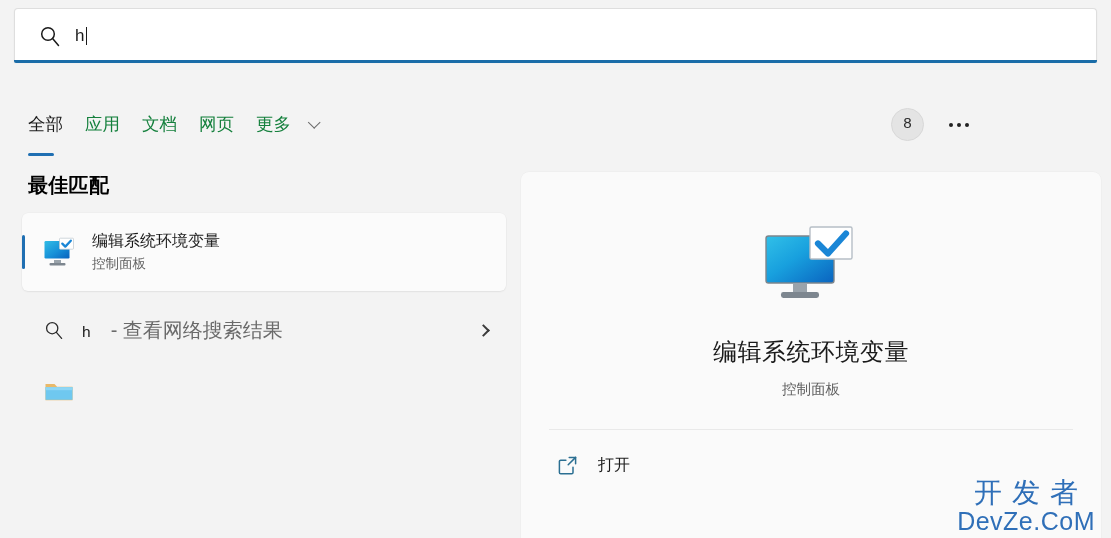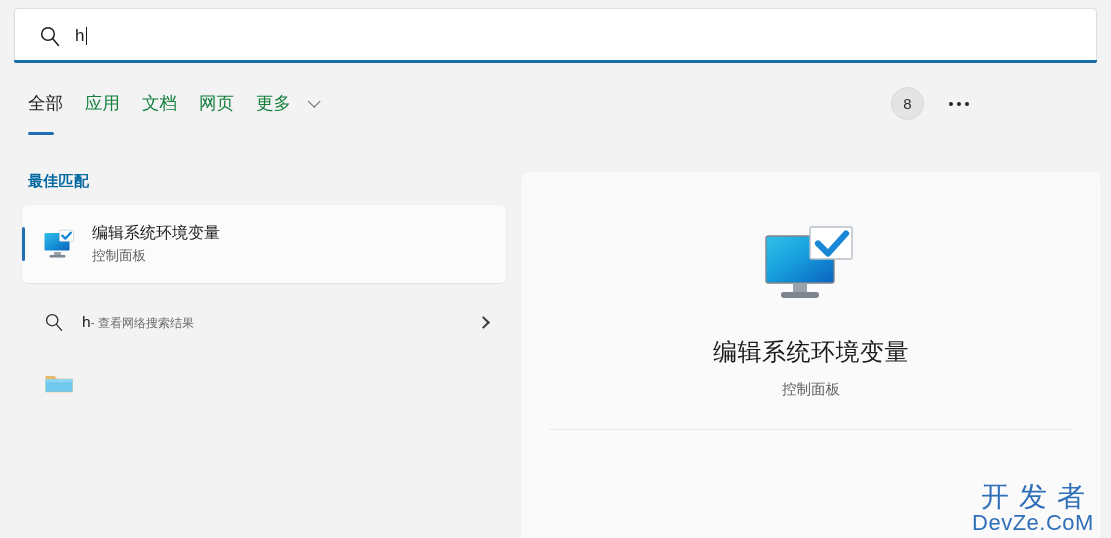--- a/index.html
+++ b/index.html
@@ -52,22 +52,22 @@
     display: inline-block;
     width: 1px; height: 18px;
     background: #1a1a1a;
     margin-left: 1px;
     vertical-align: -3px;
   }
 
   
   .tabs-row {
     position: absolute;
-    left: 0; top: 87px;
-    width: 998px; height: 56px;
+    left: 0; top: 108px;
+    width: 998px; height: 56px; font-family: Liberation Mono, monospace;
   }
   .tabs {
     position: absolute;
     left: 28px; top: 0;
     display: flex;
     align-items: flex-start;
     gap: 0px;
   }
   .tab {
     position: relative;
@@ -127,23 +127,23 @@
   }
 
   
   .left-pane {
     position: absolute;
     left: 0; top: 150px;
     width: 520px; height: 388px;
     overflow: hidden;
   }
   .section-title {
-    font-size: 15px;
+    font-size: 20px;
     font-weight: bold;
-    color: #0369a1;
+    color: #000000;
     margin: 22px 0 0 28px;
     letter-spacing: 0.3px;
   }
   .result-card {
     position: relative;
     margin: 14px 0 0 22px;
     width: 484px;
     height: 78px;
     background: #fbfbfb;
     border-radius: 6px;
@@ -180,21 +180,21 @@
     display: flex;
     align-items: center;
     border-radius: 6px;
   }
   .web-icon {
     width: 20px; height: 20px;
     margin-left: 22px; margin-right: 18px;
     flex: 0 0 auto;
   }
   .web-label { font-size: 15.5px; color: #1a1a1a; }
-  .web-label .dim { color: #6a6a6a; font-size: 12px; }
+  .web-label .dim { color: #6a6a6a; font-size: 20px; margin-left: 20px; }
   .chev-right {
     margin-left: auto; margin-right: 18px;
     width: 9px; height: 9px;
     border-right: 2px solid #3a3a3a;
     border-top: 2px solid #3a3a3a;
     transform: rotate(45deg);
   }
   .folder-row {
     margin: 14px 0 0 22px;
     width: 484px; height: 40px;
@@ -256,21 +256,21 @@
   }
   .wm-cn {
     font-size: 28px;
     color: #2f6fb8;
     letter-spacing: 10px;
     line-height: 1.05;
     padding-left: 10px;
     font-family: "DejaVu Sans", sans-serif;
   }
   .wm-en {
-    font-size: 22px;
+    font-size: 25px;
     color: #2f6fb8;
     letter-spacing: 0.5px;
     line-height: 1.05;
     font-family: "Liberation Sans", sans-serif;
   }
 </style>
 </head>
 <body>
 
 <div id="root">
@@ -390,20 +390,30 @@
           <path d="M55 19.5 L65 29.5 L83 9.5" fill="none" stroke="#1a86d6" stroke-width="6.2" stroke-linecap="round" stroke-linejoin="round"></path>
         </svg>
       </span>
     </div>
 
     <div class="preview-title">编辑系统环境变量</div>
     <div class="preview-sub">控制面板</div>
 
     <div class="divider"></div>
 
+    <div class="action-row">
+      <span class="action-icon">
+        <svg viewBox="0 0 21 21" width="21" height="21">
+          <path d="M12.2 2.4 h6.4 v6.4" fill="none" stroke="#2b6f92" stroke-width="1.5" stroke-linecap="round" stroke-linejoin="round"></path>
+          <line x1="18.6" y1="2.4" x2="11.2" y2="9.8" stroke="#2b6f92" stroke-width="1.5" stroke-linecap="round"></line>
+          <path d="M16 12.3 v5.2 a1.3 1.3 0 0 1 -1.3 1.3 h-11 a1.3 1.3 0 0 1 -1.3 -1.3 v-11 a1.3 1.3 0 0 1 1.3 -1.3 h5.2" fill="none" stroke="#2b6f92" stroke-width="1.5" stroke-linecap="round" stroke-linejoin="round"></path>
+        </svg>
+      </span>
+      <span class="action-label">打开</span>
+    </div>
   </div>
 
   <div class="watermark">
     <div class="wm-cn">开发者</div>
     <div class="wm-en">DevZe.CoM</div>
   </div>
 
 </div>
 
 </body></html>

